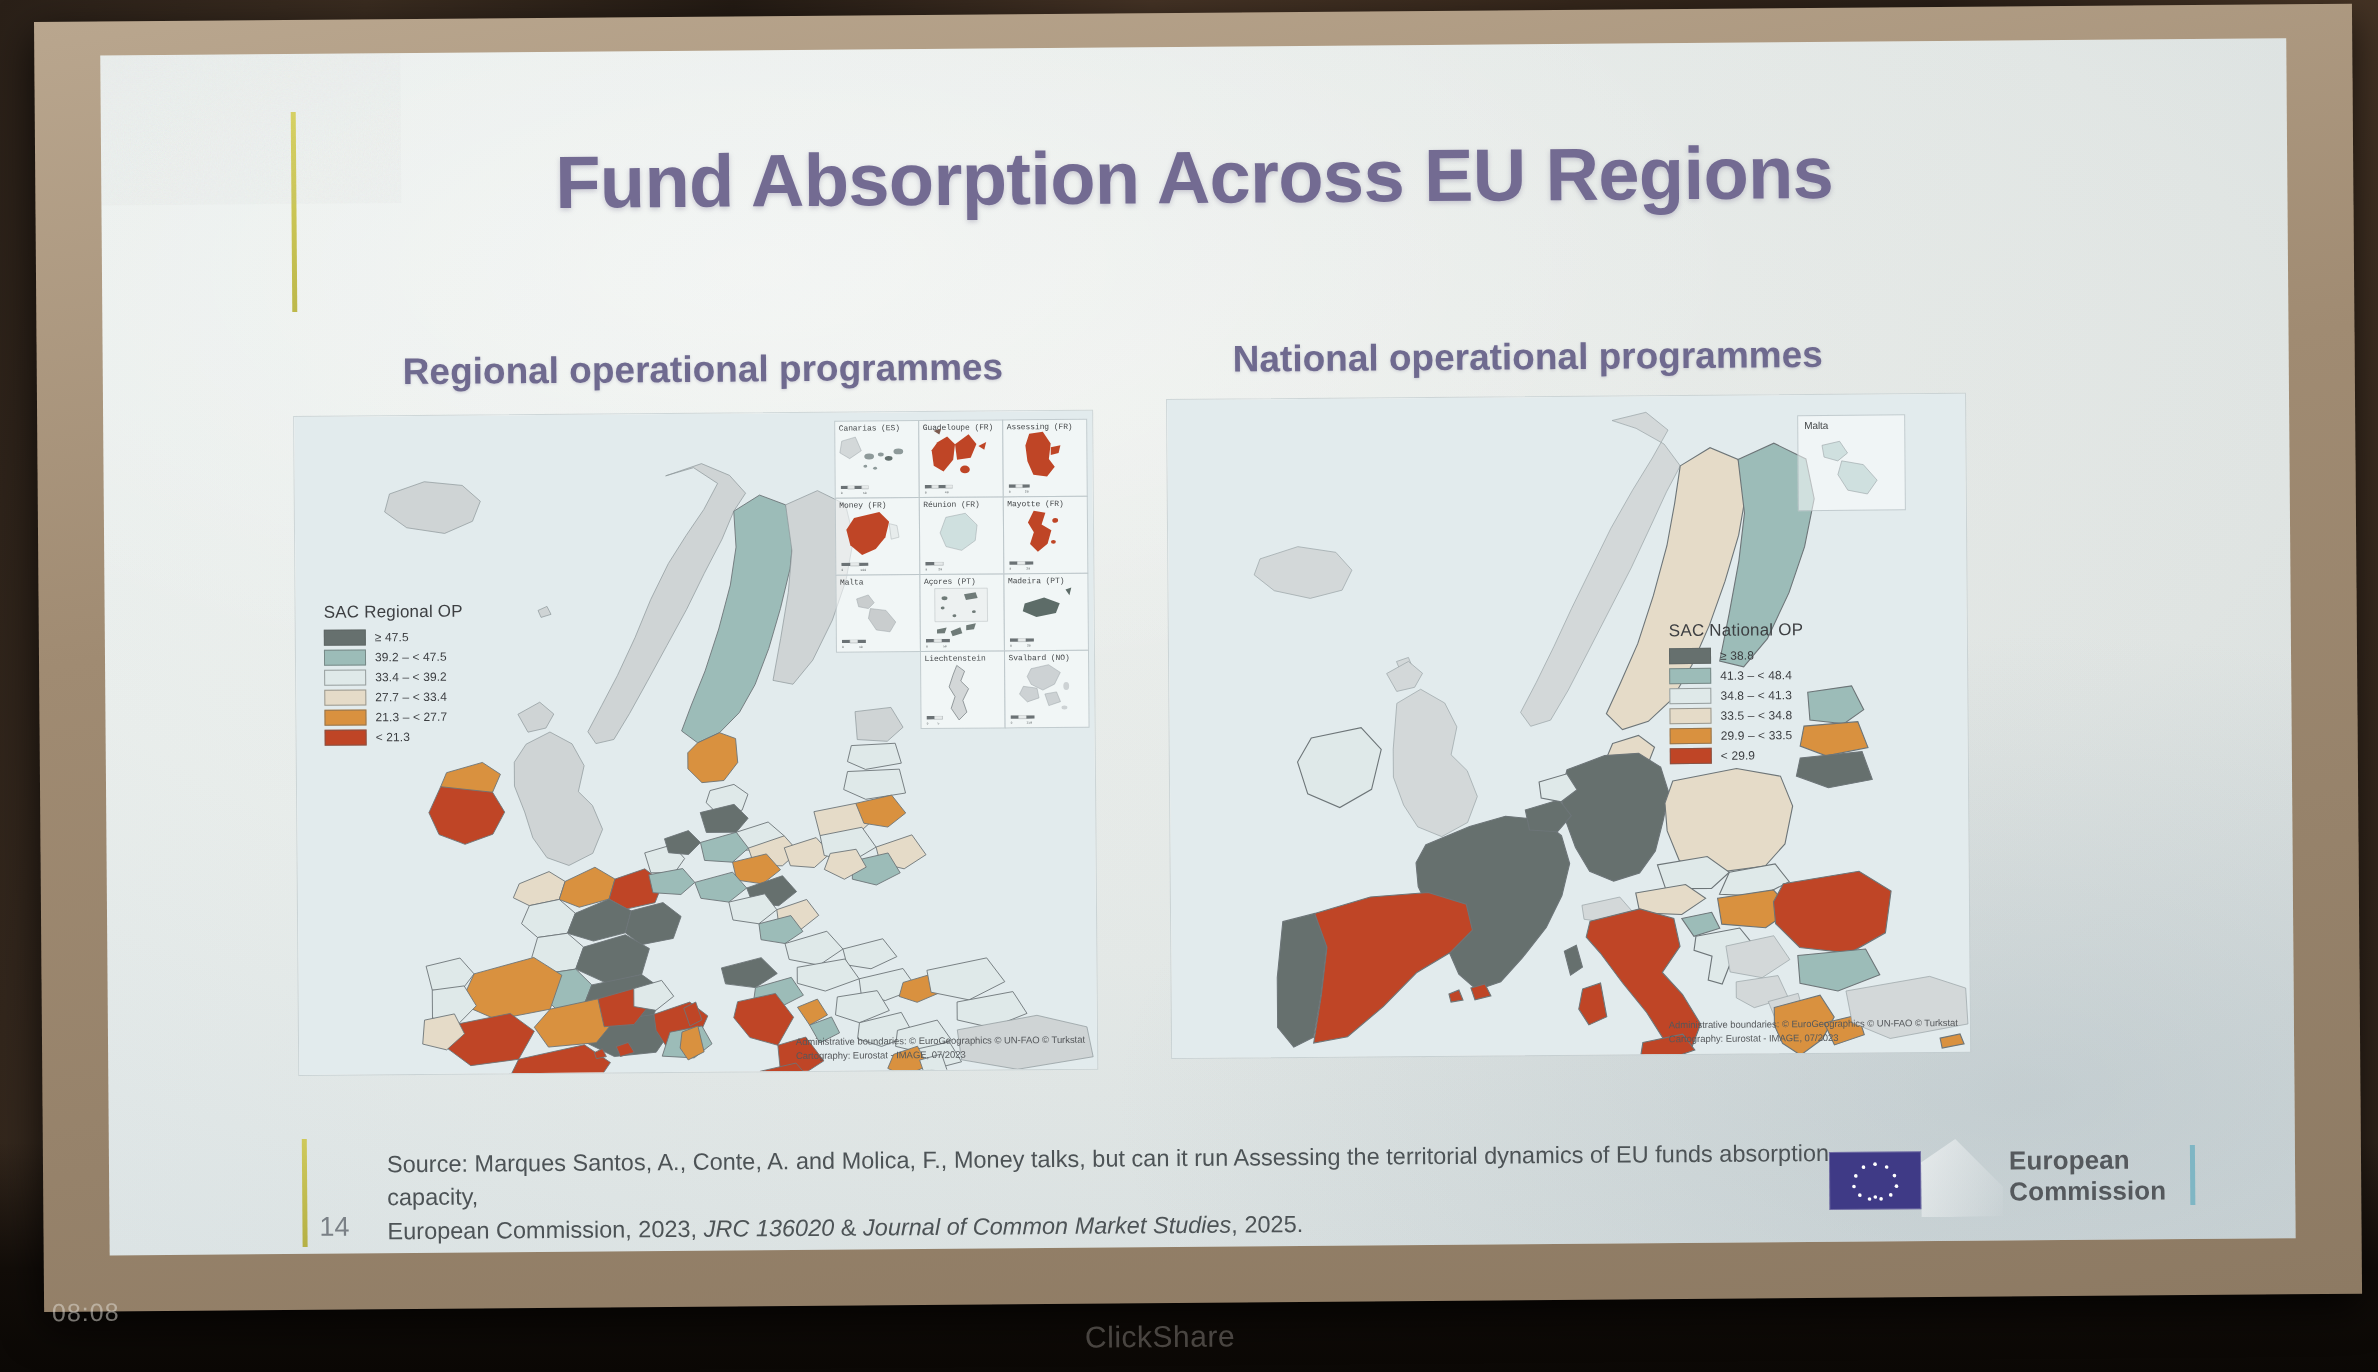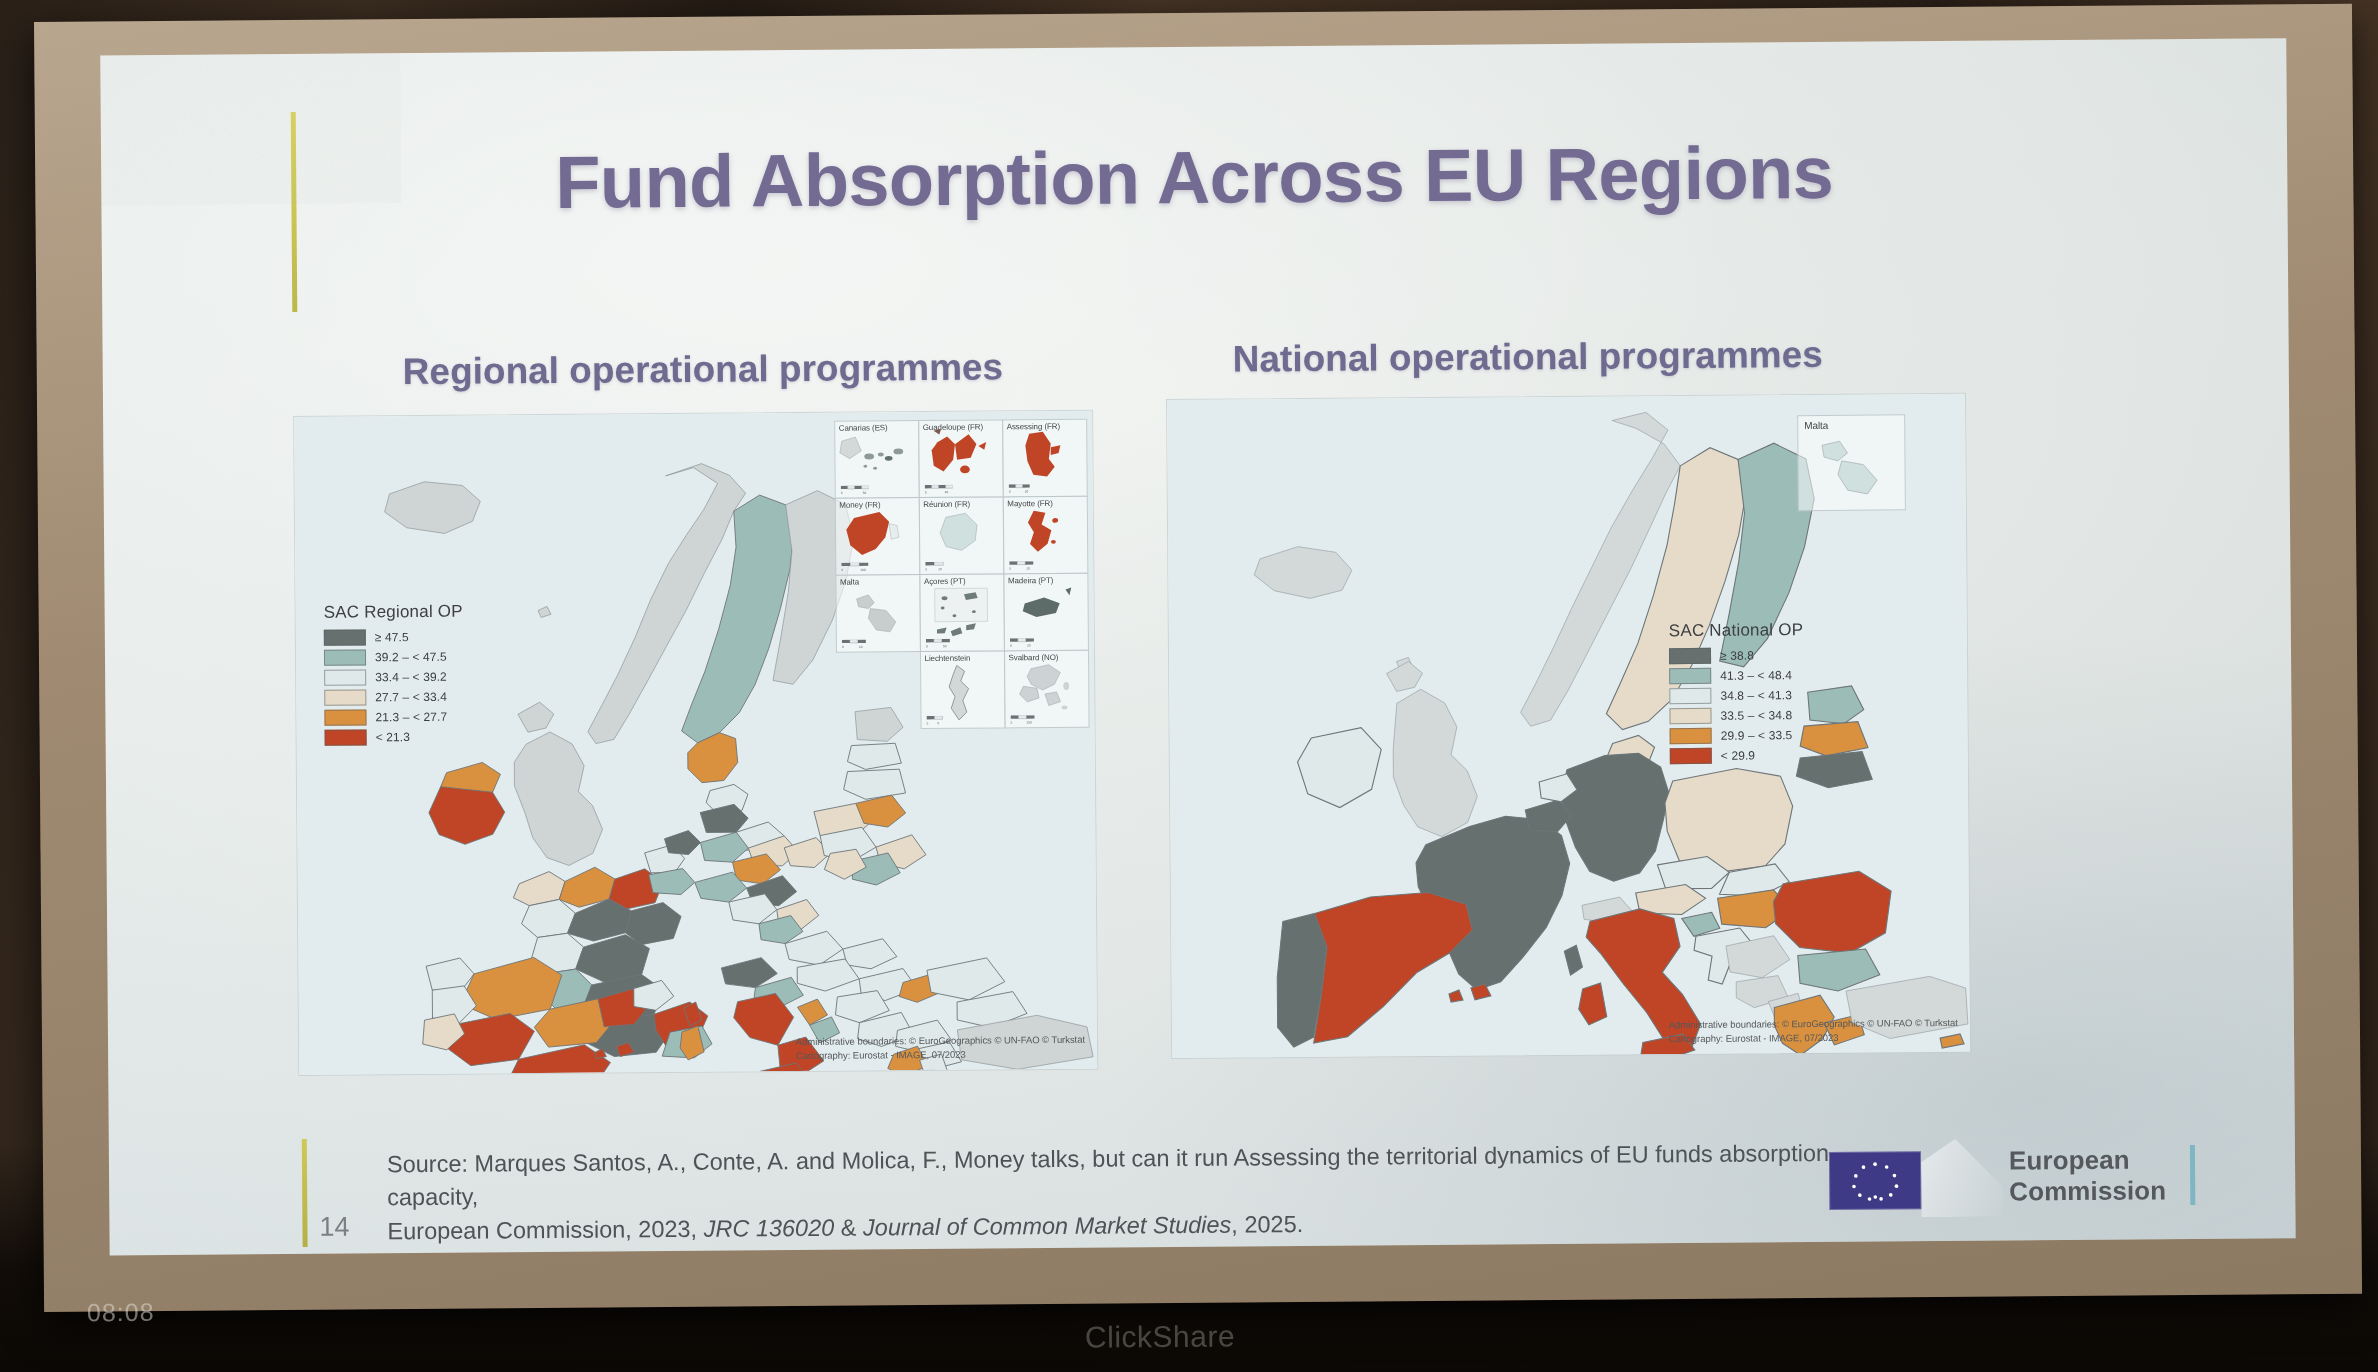--- a/index.html
+++ b/index.html
@@ -145,20 +145,21 @@
     display: grid;
     grid-template-columns: repeat(3, 84px);
     z-index: 12;
   }
   .inset-cell {
     position: relative;
     height: 78px;
     border: 1px solid rgba(165,178,182,0.62);
     background: rgba(252,253,253,0.58);
     margin: -0.5px;
+    font-family: Liberation Mono, monospace;
   }
   .inset-cell.empty { border: none; background: none; }
   .inset-label {
     position: absolute; left: 4px; top: 2px;
     font-size: 8px; color: #45484a;
     white-space: nowrap;
     letter-spacing: -.1px;
   }
   .inset-svg { position: absolute; inset: 0; width: 100%; height: 100%; }
   .inset-scale {
@@ -240,21 +241,20 @@
 
   
   #osd-clock {
     position: absolute;
     left: 52px; top: 1298px;
     font-size: 25px;
     color: rgba(225,220,212,0.52);
     letter-spacing: 1px;
     z-index: 90;
     transform: rotate(-0.45deg);
-    margin-left: 35px;
   }
   #osd-clickshare {
     position: absolute;
     left: 1085px; top: 1320px;
     font-size: 30px;
     color: rgba(218,212,206,0.30);
     letter-spacing: .5px;
     z-index: 90;
     transform: rotate(-0.45deg);
   }

